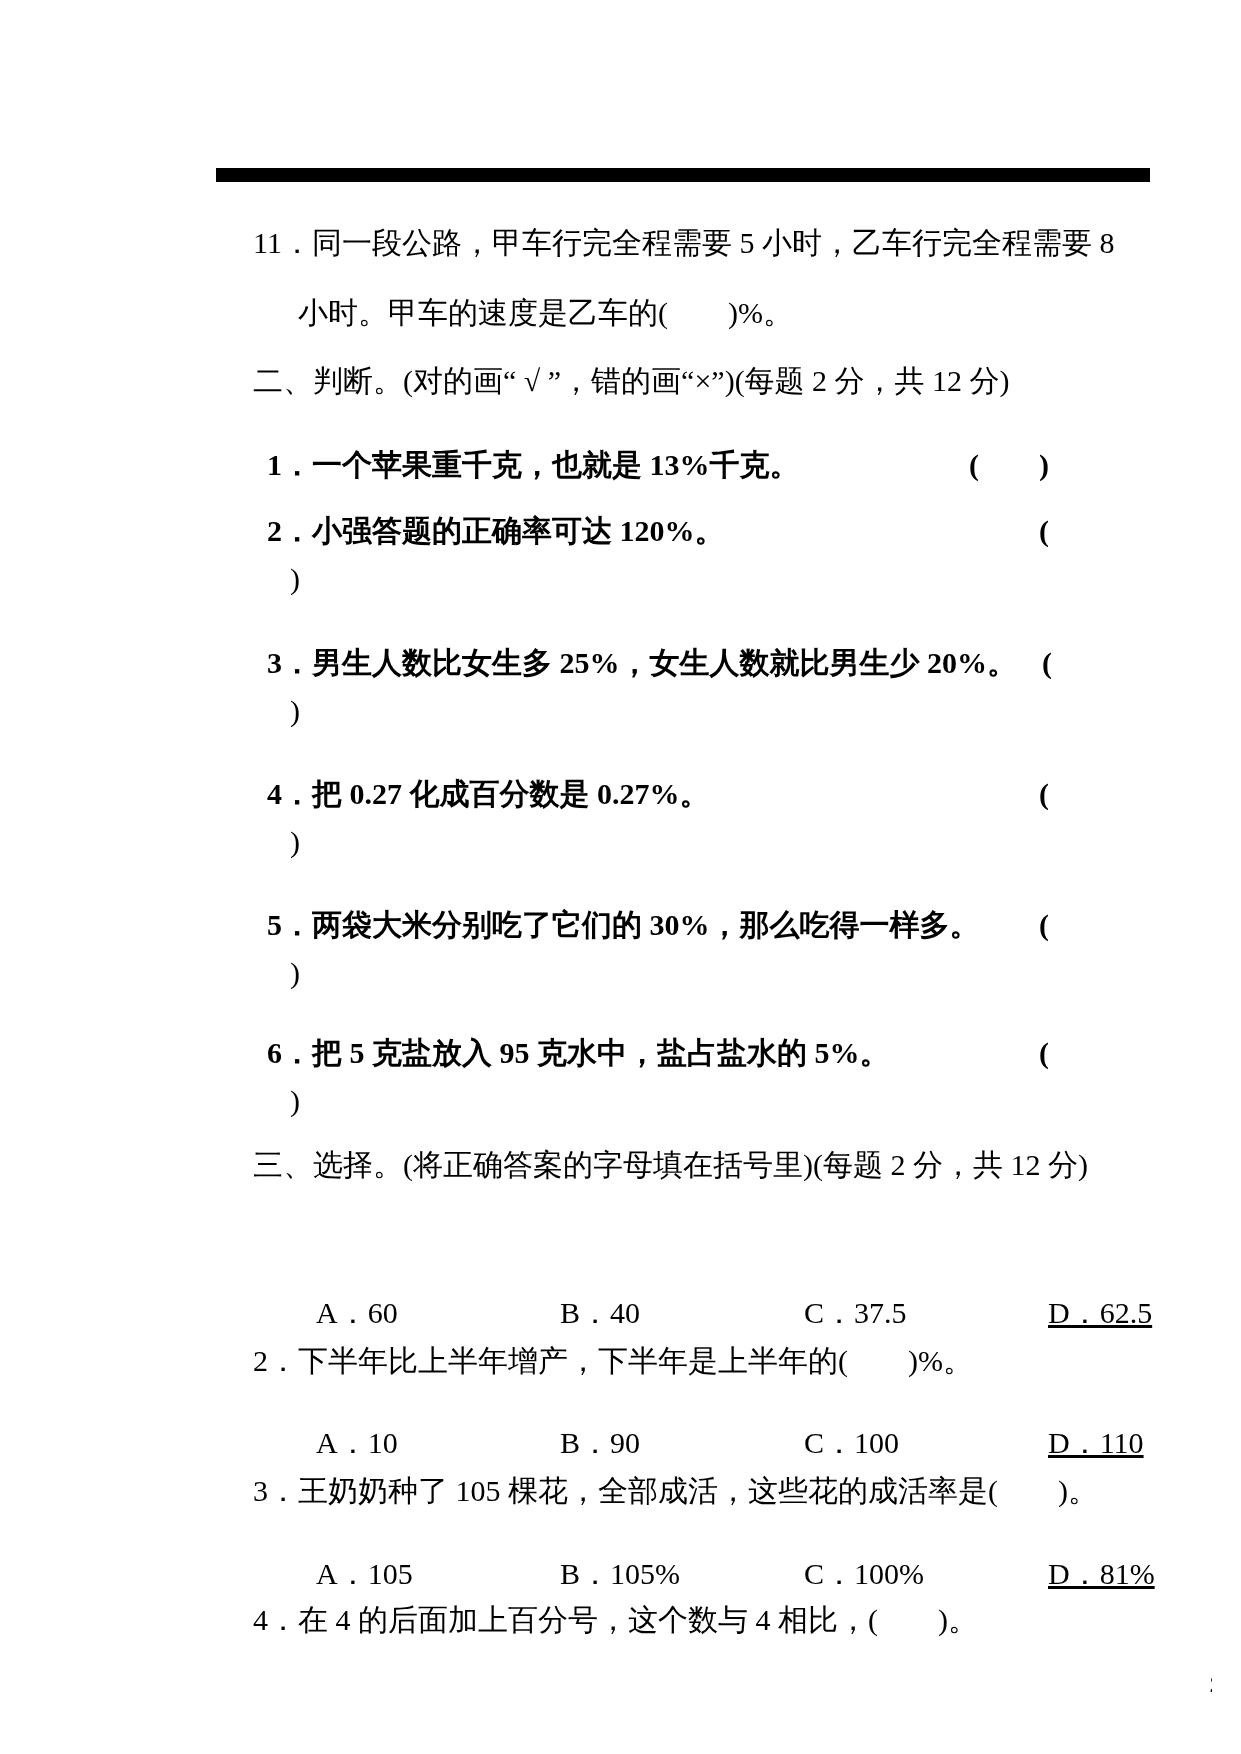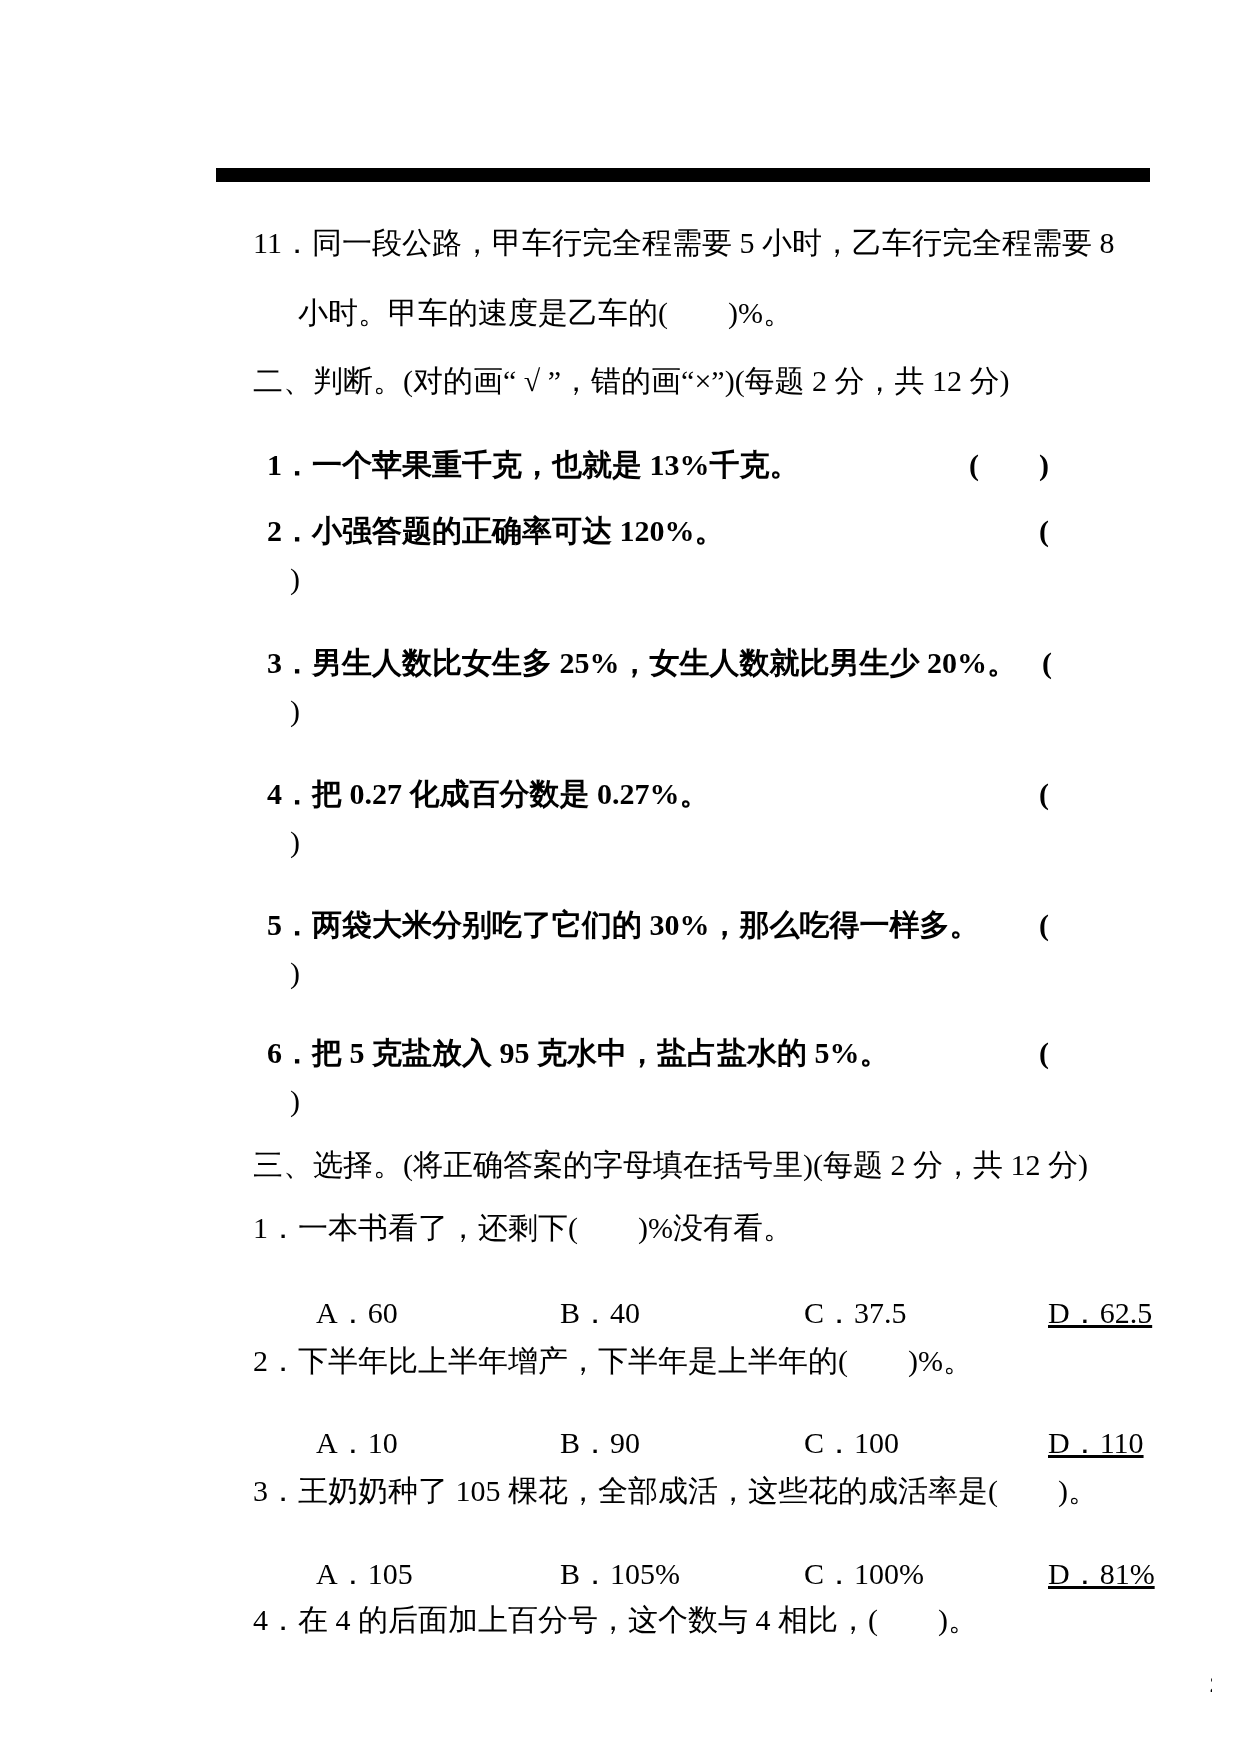--- a/index.html
+++ b/index.html
@@ -87,21 +87,20 @@
   <div class="line closeline" style="top:888px">)</div>
 
   <div class="row" style="top:950px">
     <span>6．把 5 克盐放入 95 克水中，盐占盐水的 5%。</span>
     <span class="bracket">(</span>
   </div>
   <div class="line closeline" style="top:1016px">)</div>
 
   <div class="line" style="top:1080px">三、选择。(将正确答案的字母填在括号里)(每题 2 分，共 12 分)</div>
 
-  <div class="line" style="top:1143px">1．一本书看了，还剩下(　　)%没有看。</div>
   <div class="choices" style="top:1210px">
     <span>A．60</span>
     <span>B．40</span>
     <span>C．37.5</span>
     <span>D．62.5</span>
   </div>
 
   <div class="line" style="top:1276px">2．下半年比上半年增产，下半年是上半年的(　　)%。</div>
   <div class="choices" style="top:1340px">
     <span>A．10</span>

